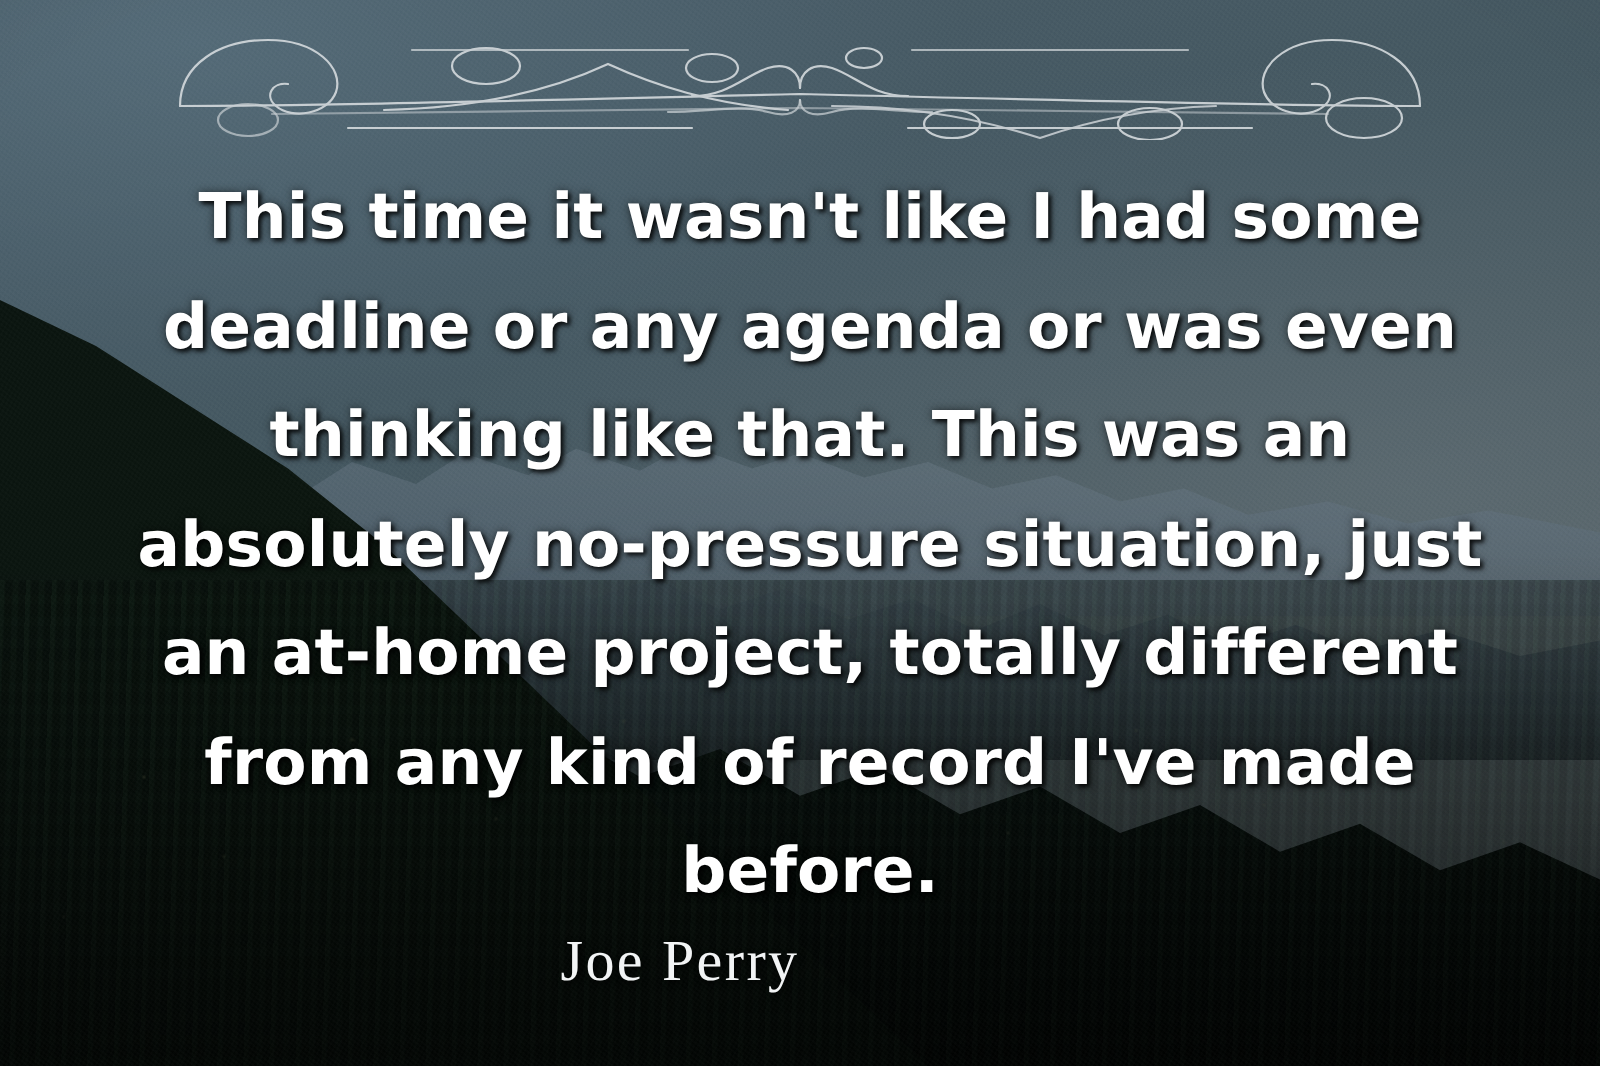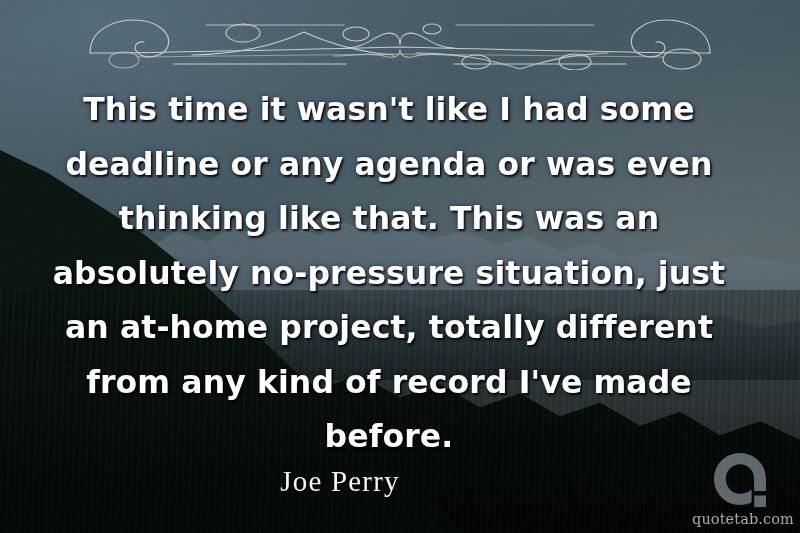--- a/index.html
+++ b/index.html
@@ -161,21 +161,21 @@
   #ornament-wrap {
     position: absolute;
     left: 88px; top: 12px;
     width: 624px; height: 58px;
   }
   #ornament-wrap svg { display: block; width: 100%; height: 100%; }
 
   
   #quote-text {
     position: absolute;
-    left: 49px; top: 82px;
+    left: 65px; top: 82px;
     width: 680px;
     text-align: center;
     font-size: 31.5px;
     font-weight: bold;
     line-height: 54.5px;
     letter-spacing: 0.1px;
     color: #ffffff;
     text-shadow:
       1.5px 1.5px 2px rgba(0,0,0,0.80),
       0 0 5px rgba(0,0,0,0.50);
@@ -274,39 +274,14 @@
   <div id="quote-text">This time it wasn't like I had some
 deadline or any agenda or was even
 thinking like that. This was an
 absolutely no-pressure situation, just
 an at-home project, totally different
 from any kind of record I've made
 before.</div>
 
   <div id="author">Joe Perry</div>
 
-  <div id="watermark">
-    <div id="logo-mark">
-      <svg viewBox="0 0 58 58" xmlns="http://www.w3.org/2000/svg">
-
-        <path d="M29 2
-                 C 14.5 2 3 13.5 3 28
-                 C 3 42.5 14.5 54 29 54
-                 C 33.6 54 37.6 52.9 40.6 51.2
-                 L 40.6 38.6
-                 C 37.9 41.2 34 42.8 29 42.8
-                 C 20.9 42.8 14.8 36.4 14.8 28
-                 C 14.8 19.6 20.9 13.2 29 13.2
-                 C 37.1 13.2 43.2 19.6 43.2 28
-                 L 43.2 34.2
-                 L 55 34.2
-                 L 55 28
-                 C 55 13.5 43.5 2 29 2 Z" fill="#9aa4ab"></path>
-
-        <rect x="43.2" y="28" width="11.8" height="12" fill="#9aa4ab"></rect>
-
-        <rect x="43.2" y="44.5" width="11.8" height="11.5" fill="#9aa4ab"></rect>
-      </svg>
-    </div>
-    <div id="logo-text">quotetab.com</div>
-  </div>
 
 </div>
 
 </body></html>

